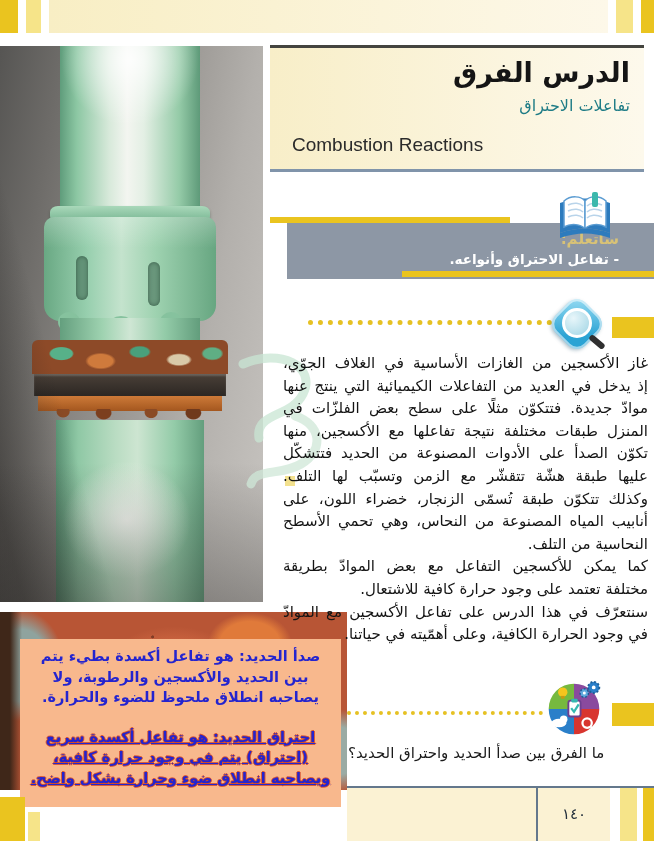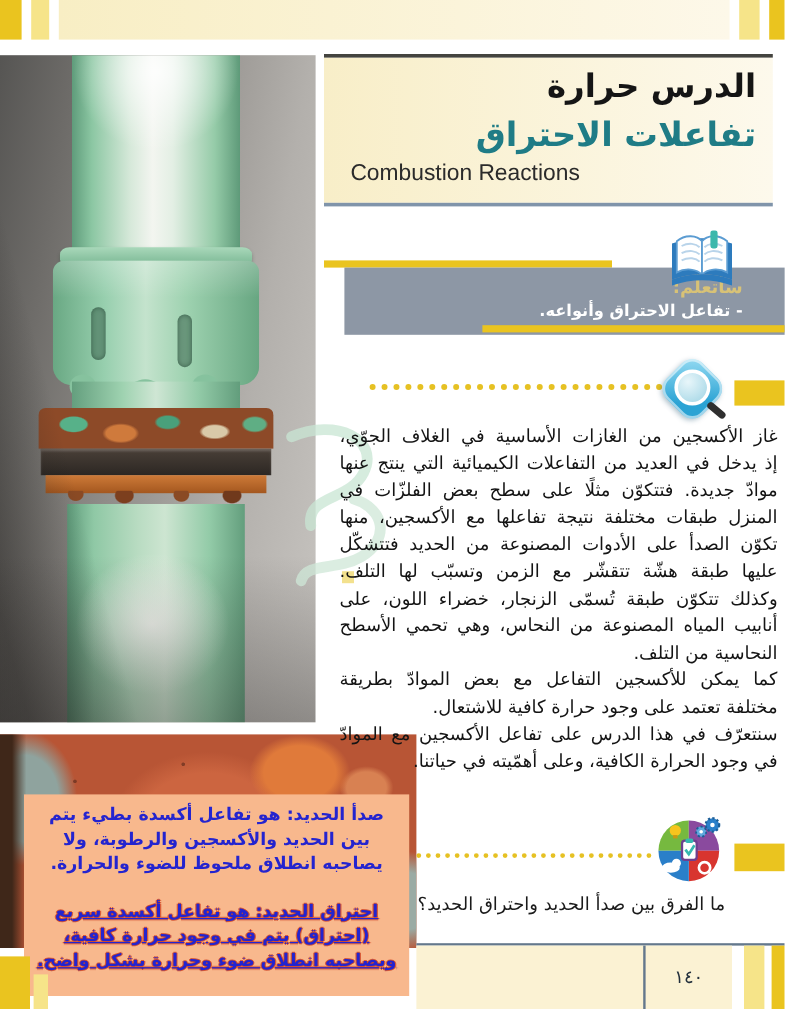--- a/index.html
+++ b/index.html
@@ -10,21 +10,21 @@
   
   .stripe-gold{background:#eac41f;}
   .stripe-pale{background:#f6e489;}
   .stripe-cream{background:linear-gradient(90deg,#f8eec4,#fdf8e9);}
 
   
   .title-block{left:270px;top:45px;width:374px;height:127px;
     background:linear-gradient(90deg,#f8eec8,#fdf9ec);
     border-top:3px solid #44443f;border-bottom:3px solid #8094aa;box-sizing:border-box;}
   .kicker{position:absolute;right:14px;top:9px;font-size:27px;font-weight:bold;color:#151515;direction:rtl;}
-  .title-ar{position:absolute;right:14px;top:48px;font-size:28px;font-weight:bold;color:#1f7c86;direction:rtl;}
+  .title-ar{position:absolute;right:14px;top:48px;font-size:16px;font-weight:normal;color:#1f7c86;direction:rtl;}
   .title-en{position:absolute;left:22px;top:86px;font-size:19px;color:#2b2b2b;
     font-family:"Liberation Sans",sans-serif;text-align:right;}
 
   
   .yline{background:#eac41f;height:6px;}
   .learn-banner{left:287px;top:223px;width:400px;height:56px;background:#8d97a5;
     direction:rtl;box-sizing:border-box;padding:7px 68px 0 8px;}
   .learn-heading{color:#d8c276;font-weight:bold;font-size:15px;}
   .learn-item{color:#ffffff;font-weight:bold;font-size:13.5px;margin-top:3px;}
 
@@ -45,21 +45,21 @@
   
   .intro{left:283px;top:352px;width:365px;direction:rtl;color:#141414;font-size:15px;}
   .intro .line{height:22.6px;line-height:22.6px;text-align:right;white-space:nowrap;}
   .intro .line.j{text-align:justify;text-align-last:justify;white-space:normal;overflow:hidden;}
 
   
   .question{left:348px;top:744px;width:274px;direction:rtl;text-align:left;
     font-size:15px;color:#1a1a1a;}
 
   
-  .def-box{left:20px;top:662px;width:321px;height:168px;background:#f8b88d;
+  .def-box{left:20px;top:639px;width:321px;height:168px;background:#f8b88d;
     box-sizing:border-box;padding:7px 8px;direction:rtl;text-align:center;
     font-weight:bold;font-size:14.5px;line-height:20.5px;color:#2424cf;}
   .def-box .p2{margin-top:19px;
     text-shadow:1px 0 0 rgba(208,70,38,.8),-1px 0 0 rgba(208,70,38,.8),
                 0 1px 0 rgba(208,70,38,.8),0 -1px 0 rgba(208,70,38,.8);text-decoration:underline;}
 
   
   .foot-line{background:#64788c;}
   .foot-cream{background:#fbf2d3;}
   .page-num{left:538px;top:788px;width:72px;height:53px;line-height:53px;
@@ -164,21 +164,21 @@
     <path d="M18 18 C55 2 92 20 78 48 C66 72 30 66 34 92" fill="none" stroke="#c9e6d4" stroke-width="9" stroke-linecap="round"></path>
     <path d="M70 70 C96 78 100 104 76 118 C56 130 30 122 26 138" fill="none" stroke="#cfe8d8" stroke-width="9" stroke-linecap="round"></path>
     <rect x="60" y="130" width="10" height="10" fill="#f0d769"></rect>
   </svg>
 
   <div class="abs rust-photo">
     <div class="rust-speck"></div>
   </div>
 
   <div class="abs title-block">
-    <div class="kicker">الدرس حرارة</div>
+    <div class="kicker">الدرس الفرق</div>
     <div class="title-ar">تفاعلات الاحتراق</div>
     <div class="title-en">Combustion Reactions</div>
   </div>
 
   <div class="abs yline" style="left:270px;top:217px;width:240px;"></div>
   <div class="abs learn-banner">
     <div class="learn-heading">سأتعلّم:</div>
     <div class="learn-item">- تفاعل الاحتراق وأنواعه.</div>
   </div>
   <div class="abs yline" style="left:402px;top:271px;width:252px;"></div>

